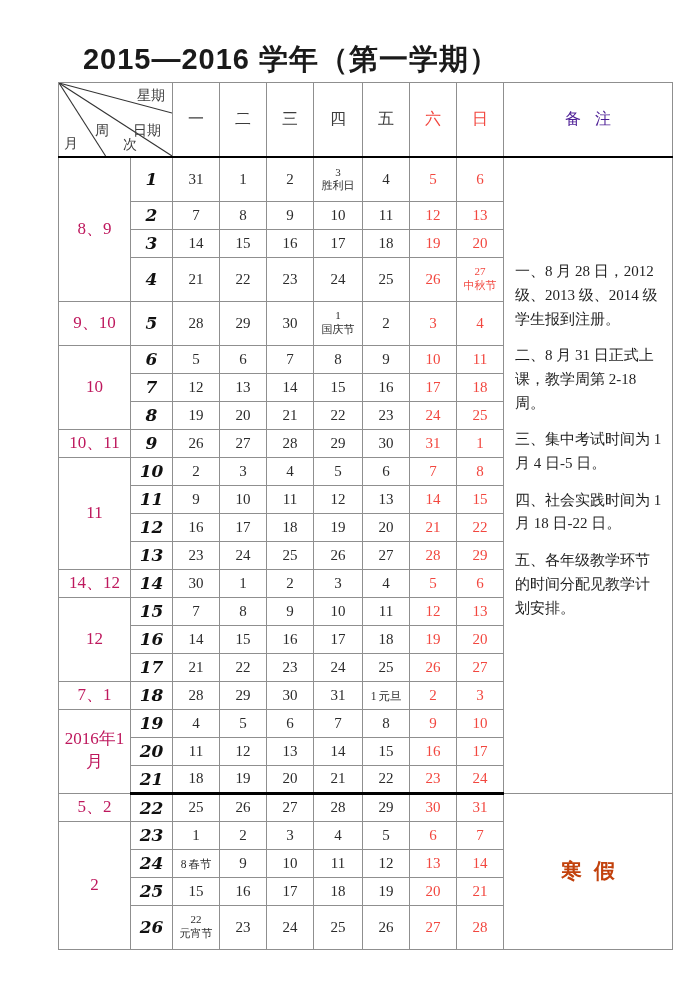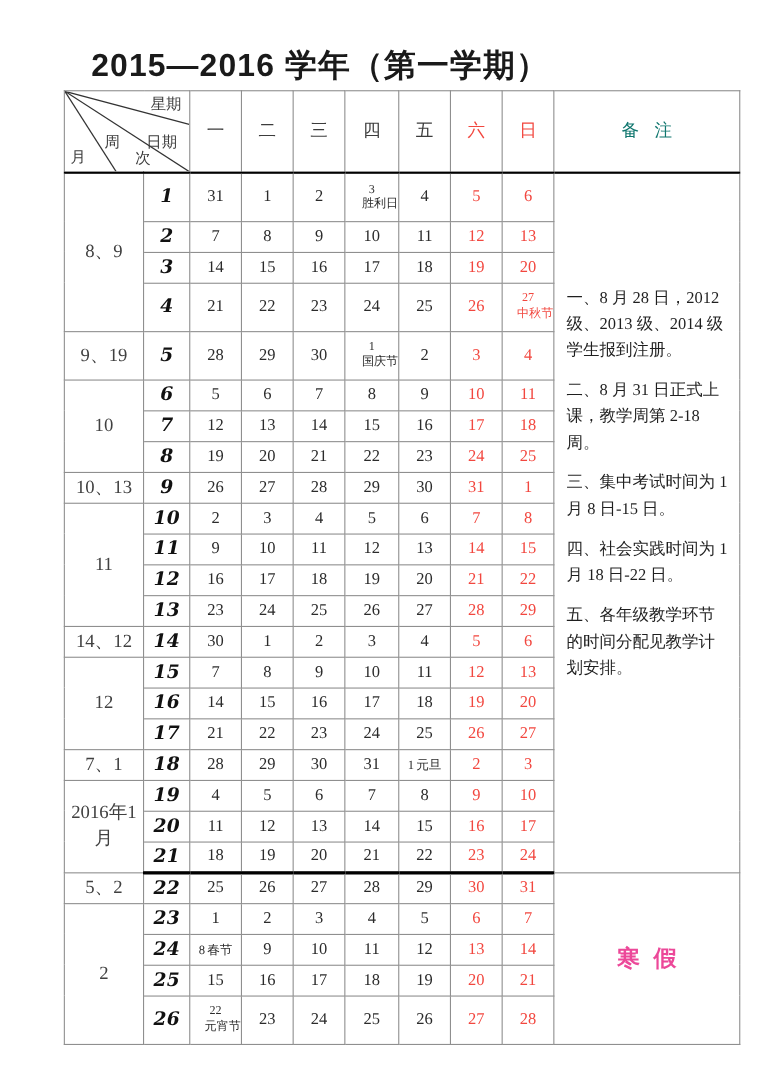--- a/index.html
+++ b/index.html
@@ -27,44 +27,44 @@
   .cal thead th{height:73px;border-bottom:2px solid #000;font-weight:normal;}
   th.corner{position:relative;padding:0;}
   th.corner svg{position:absolute;top:0;left:0;width:100%;height:100%;}
   th.corner .lbl{position:absolute;font-size:14px;color:#3c3c3c;line-height:1;}
   .lbl-xingqi{top:6px;right:7px;}
   .lbl-zhou{top:41px;left:36px;}
   .lbl-riqi{top:41px;left:74px;}
   .lbl-yue{bottom:5px;left:5px;}
   .lbl-ci{bottom:4px;left:64px;}
   th.dayh{font-size:16px;color:#3c3c3c;}
-  th.remarkh{font-size:16px;color:#0f766e;letter-spacing:14px;text-indent:14px;}
+  th.remarkh{font-size:16px;color:#4c1d95;letter-spacing:14px;text-indent:14px;}
   .redtxt{color:#f2473f !important;}
   
   .cal tbody tr{height:28px;}
   .cal tbody tr.tall{height:44px;}
   .cal tbody tr.thick-bottom td{border-bottom:3px solid #000;}
-  td.month{font-size:17px;color:#404040;line-height:1.35;padding:0 3px;}
+  td.month{font-size:17px;color:#be185d;line-height:1.35;padding:0 3px;}
   td.week{font-size:17px;font-style:italic;font-weight:bold;color:#111;
           font-family:"DejaVu Serif","Liberation Serif",serif;}
   td.date{font-size:15px;color:#2b2b2b;}
   td.date .d-num.small{font-size:11px;line-height:1.25;display:block;}
-  td.date .d-note{font-size:11px;line-height:1.25;display:block;text-align:right;}
+  td.date .d-note{font-size:11px;line-height:1.25;display:block;}
   td.date.inline .d-num.small,td.date.inline .d-note{display:inline;font-size:11.5px;}
   td.date.inline .d-note{margin-left:2px;}
   td.date.red,td.date.red .d-note,td.date.red .d-num{color:#f2473f;}
   
   td.remarks{
     text-align:left;vertical-align:middle;
     padding:0 8px 70px 11px;font-size:15px;color:#1f1f1f;line-height:1.58;
   }
   td.remarks p{margin:13px 0;}
   td.vacation{
     text-align:center;vertical-align:middle;
-    font-size:21px;font-weight:bold;color:#ec4899;letter-spacing:12px;text-indent:12px;
+    font-size:21px;font-weight:bold;color:#c2410c;letter-spacing:12px;text-indent:12px;
   }
 </style>
 </head>
 <body>
 
 <div class="page">
   <h1 class="title">2015—2016 学年（第一学期）</h1>
 
   <table class="cal">
     <colgroup>
@@ -113,21 +113,21 @@
           <td class="date">
             <span class="d-num small">3</span>
             <span class="d-note">胜利日</span>
           </td>
           <td class="date">4</td>
           <td class="date red">5</td>
           <td class="date red">6</td>
           <td class="remarks" rowspan="21">
             <p>一、8 月 28 日，2012 级、2013 级、2014 级学生报到注册。</p>
             <p>二、8 月 31 日正式上课，教学周第 2-18 周。</p>
-            <p>三、集中考试时间为 1 月 8 日-15 日。</p>
+            <p>三、集中考试时间为 1 月 4 日-5 日。</p>
             <p>四、社会实践时间为 1 月 18 日-22 日。</p>
             <p>五、各年级教学环节的时间分配见教学计划安排。</p>
           </td>
         </tr>
         <tr>
           <td class="week">2</td>
           <td class="date">7</td>
           <td class="date">8</td>
           <td class="date">9</td>
           <td class="date">10</td>
@@ -152,21 +152,21 @@
           <td class="date">23</td>
           <td class="date">24</td>
           <td class="date">25</td>
           <td class="date red">26</td>
           <td class="date red">
             <span class="d-num small">27</span>
             <span class="d-note">中秋节</span>
           </td>
         </tr>
         <tr class="tall">
-          <td class="month" rowspan="1">9、19</td>
+          <td class="month" rowspan="1">9、10</td>
           <td class="week">5</td>
           <td class="date">28</td>
           <td class="date">29</td>
           <td class="date">30</td>
           <td class="date">
             <span class="d-num small">1</span>
             <span class="d-note">国庆节</span>
           </td>
           <td class="date">2</td>
           <td class="date red">3</td>
@@ -197,21 +197,21 @@
           <td class="week">8</td>
           <td class="date">19</td>
           <td class="date">20</td>
           <td class="date">21</td>
           <td class="date">22</td>
           <td class="date">23</td>
           <td class="date red">24</td>
           <td class="date red">25</td>
         </tr>
         <tr>
-          <td class="month" rowspan="1">10、13</td>
+          <td class="month" rowspan="1">10、11</td>
           <td class="week">9</td>
           <td class="date">26</td>
           <td class="date">27</td>
           <td class="date">28</td>
           <td class="date">29</td>
           <td class="date">30</td>
           <td class="date red">31</td>
           <td class="date red">1</td>
         </tr>
         <tr>

